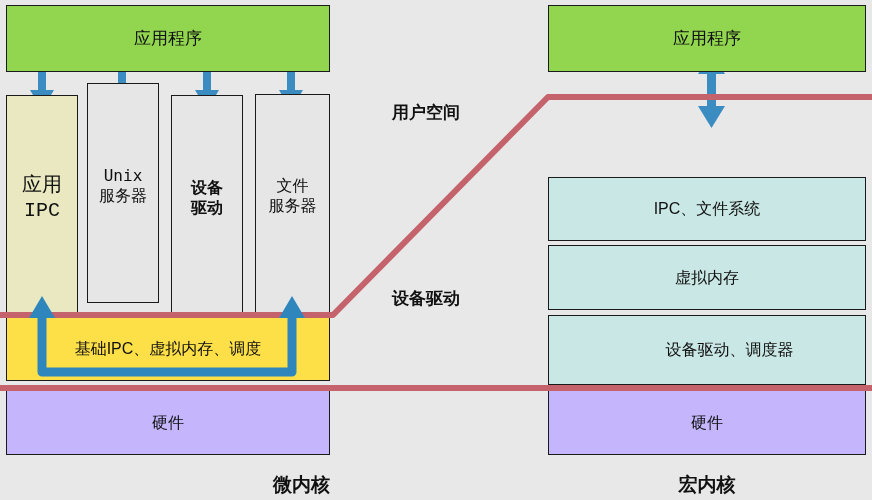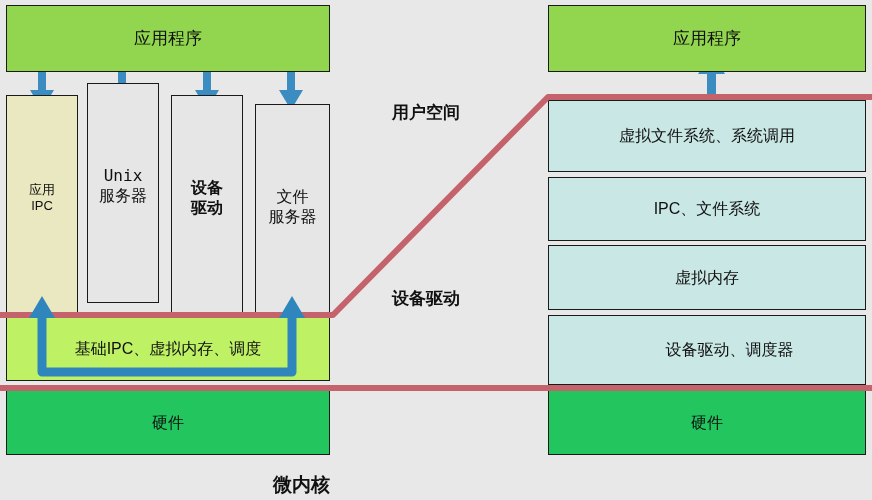--- a/index.html
+++ b/index.html
@@ -14,25 +14,25 @@
     position:absolute;
     box-sizing:border-box;
     border:1.5px solid #1a1a1a;
     display:flex;align-items:center;justify-content:center;
     text-align:center;
     color:#101010;
     line-height:1.25;
     z-index:3;
   }
   .box-app{background:#92d64f;font-size:17px;}
-  .box-ipc{background:#e9e8c0;font-size:13px;font-family:Liberation Sans, sans-serif;}
+  .box-ipc{background:#e9e8c0;font-size:20px;font-family:Liberation Mono, monospace;}
   .box-svc{background:#e6e6e6;font-size:16px;font-family:"DejaVu Sans Mono","Liberation Mono",monospace;}
-  .box-kern{background:#bef264;font-size:16px;}
+  .box-kern{background:#fde047;font-size:16px;}
   .box-kern-r{background:#c9e7e4;font-size:16px;}
-  .box-hw{background:#22c55e;font-size:16px;}
+  .box-hw{background:#c4b5fd;font-size:16px;}
   .svc-label{padding:0 2px 14px 2px;}
   .axis-label{
     position:absolute;
     font-size:17px;font-weight:bold;color:#111;
     z-index:6;white-space:nowrap;
   }
   .caption{
     position:absolute;
     font-size:19px;font-weight:bold;color:#111;
     text-align:center;z-index:6;white-space:nowrap;
@@ -96,42 +96,39 @@
     </div>
   </div>
 
   <div class="box box-svc" style="left:171px;top:95px;width:72px;height:220px;font-weight:bold;">
     <div class="svc-label">
       <div>设备</div>
       <div>驱动</div>
     </div>
   </div>
 
-  <div class="box box-svc" style="left:255px;top:104px;width:75px;height:220px;">
+  <div class="box box-svc" style="left:255px;top:94px;width:75px;height:220px;font-family:Liberation Mono, monospace;">
     <div class="svc-label">
       <div>文件</div>
       <div>服务器</div>
     </div>
   </div>
 
   <div class="box box-kern" style="left:6px;top:317px;width:324px;height:64px;">
     <span>基础IPC、虚拟内存、调度</span>
   </div>
 
   <div class="box box-hw" style="left:6px;top:390px;width:324px;height:65px;">
     <span>硬件</span>
   </div>
 
   <div class="box box-app" style="left:548px;top:5px;width:318px;height:67px;">
     <span>应用程序</span>
   </div>
 
-  <div class="box box-kern-r" style="left:548px;top:100px;width:318px;height:72px;">
-    <span>虚拟文件系统、系统调用</span>
-  </div>
 
   <div class="box box-kern-r" style="left:548px;top:177px;width:318px;height:64px;text-align:center;">
     <span>IPC、文件系统</span>
   </div>
 
   <div class="box box-kern-r" style="left:548px;top:245px;width:318px;height:65px;text-align:right;">
     <span>虚拟内存</span>
   </div>
 
   <div class="box box-kern-r" style="left:548px;top:315px;width:318px;height:70px;padding-left:45px;">
@@ -156,14 +153,15 @@
       <path d="M42,312 L42,372 L292,372 L292,312" fill="none" stroke="#2f86bd" stroke-width="9" stroke-linejoin="round"></path>
       <polygon points="42,296 55,318 29,318" fill="#2f86bd"></polygon>
       <polygon points="292,296 305,318 279,318" fill="#2f86bd"></polygon>
     </g>
   </svg>
 
   <div class="axis-label" style="left:392px;top:101px;">用户空间</div>
   <div class="axis-label" style="left:392px;top:287px;">设备驱动</div>
 
   <div class="caption" style="left:6px;top:472px;width:324px;text-align:right;">微内核</div>
+  <div class="caption" style="left:548px;top:472px;width:318px;">宏内核</div>
 
 </div>
 
 </body></html>

